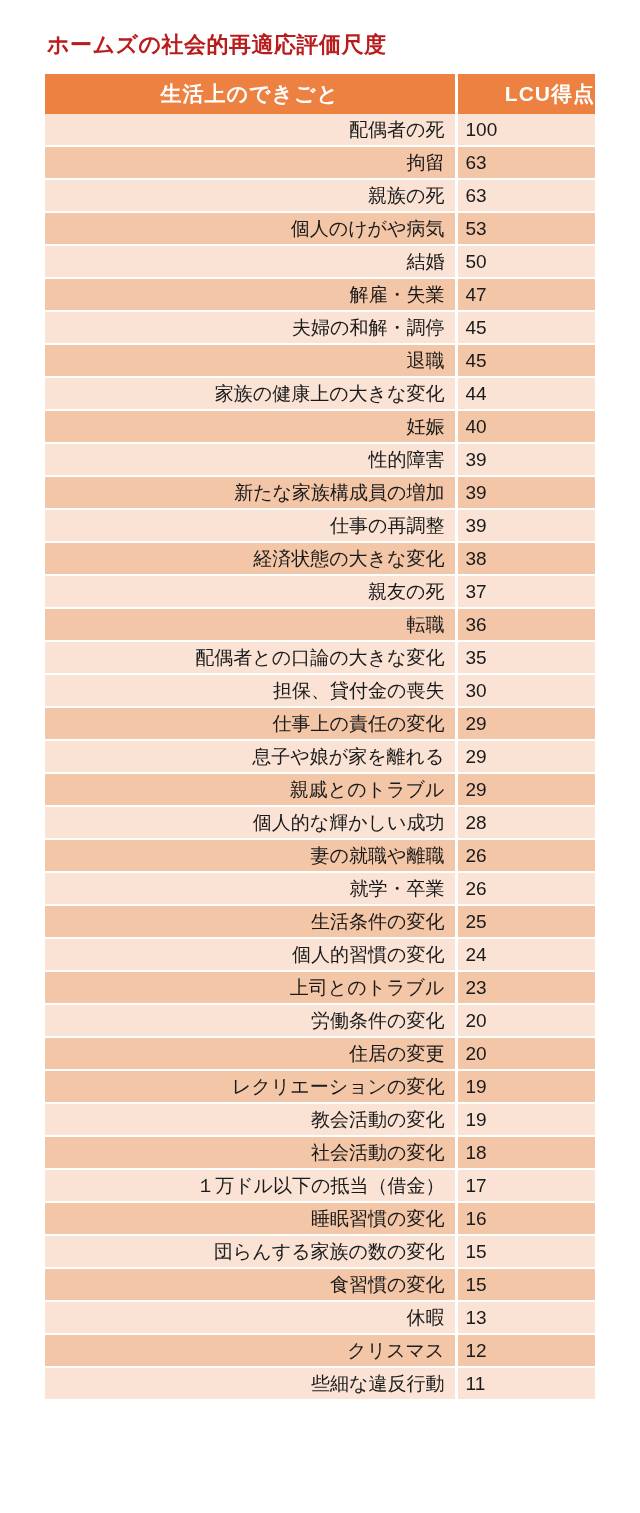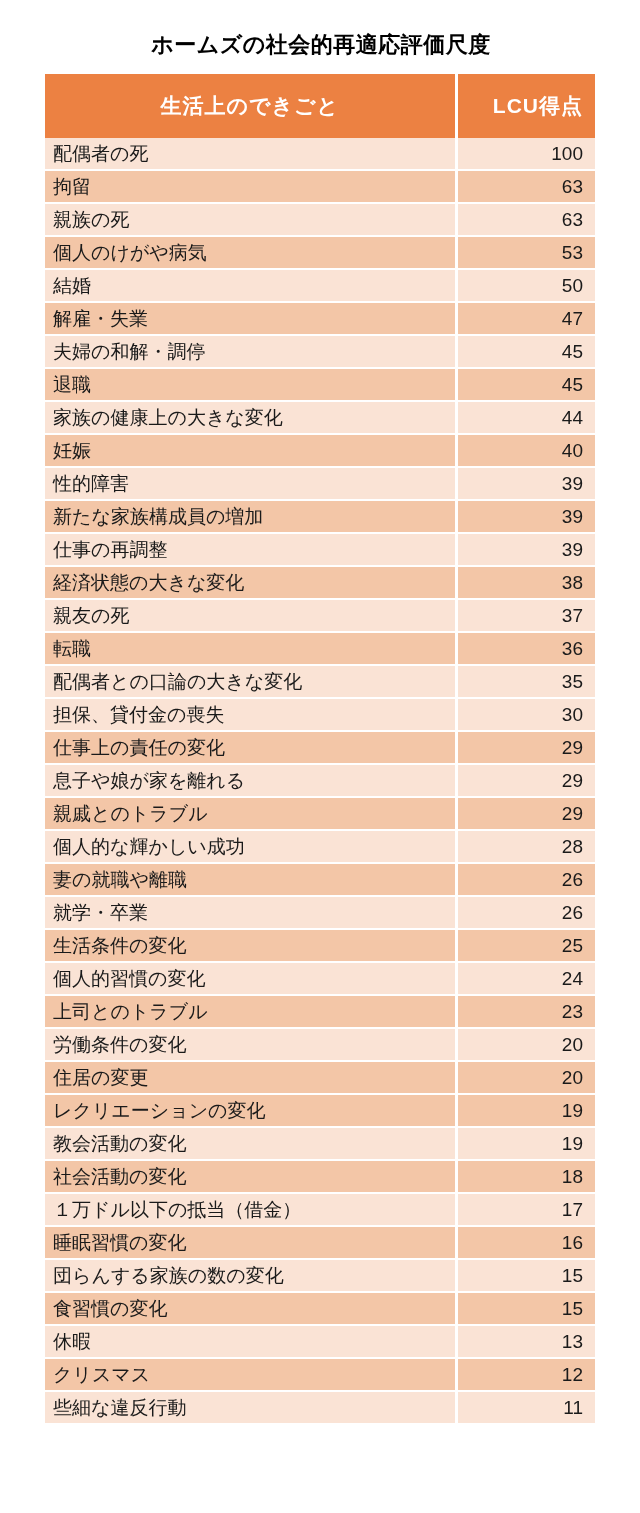--- a/index.html
+++ b/index.html
@@ -19,63 +19,62 @@
     width: 640px;
     height: 1513px;
     box-sizing: border-box;
     padding: 30px 45px 0 45px;
   }
   .title {
     font-size: 22px;
     font-weight: bold;
     letter-spacing: 0.5px;
     margin: 0 0 14px 2px;
-    color: #000000;
+    color: #b91c1c;
     white-space: nowrap;
-    text-align: center;
   }
   table.scale-table {
     border-collapse: collapse;
     width: 550px;
     table-layout: fixed;
   }
   table.scale-table col.c-event { width: 411px; }
   table.scale-table col.c-score { width: 139px; }
 
   thead th {
     background: #ec8142;
     color: #ffffff;
     font-size: 21px;
     font-weight: bold;
     letter-spacing: 1px;
     height: 40px;
-    padding: 12px;
+    padding: 0;
     vertical-align: middle;
     border-right: 3px solid #ffffff;
   }
   thead th.score-head {
     border-right: none;
     text-align: right;
   }
   tbody td {
     font-size: 19px;
     height: 31px;
     padding: 0 10px 0 8px;
     vertical-align: middle;
     border-bottom: 2px solid #ffffff;
     white-space: nowrap;
     overflow: hidden;
   }
   tbody td.event {
-    text-align: left;
+    text-align: right;
     border-right: 3px solid #ffffff;
     letter-spacing: 0px;
   }
   tbody td.score {
-    text-align: right;
+    text-align: left;
     padding-right: 12px;
     font-size: 19px;
   }
   tbody tr.odd td { background: #fae3d5; }
   tbody tr.even td { background: #f3c6a7; }
 </style>
 </head>
 <body>
 
 <div class="page">

